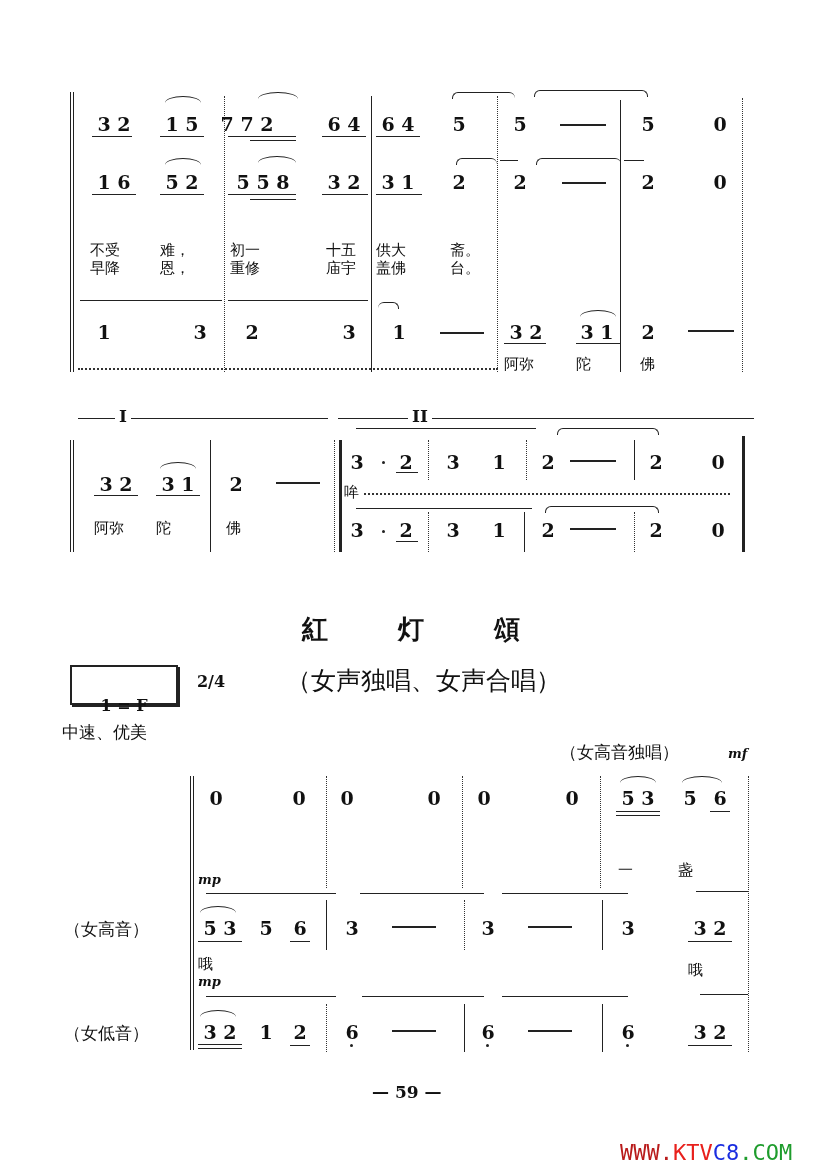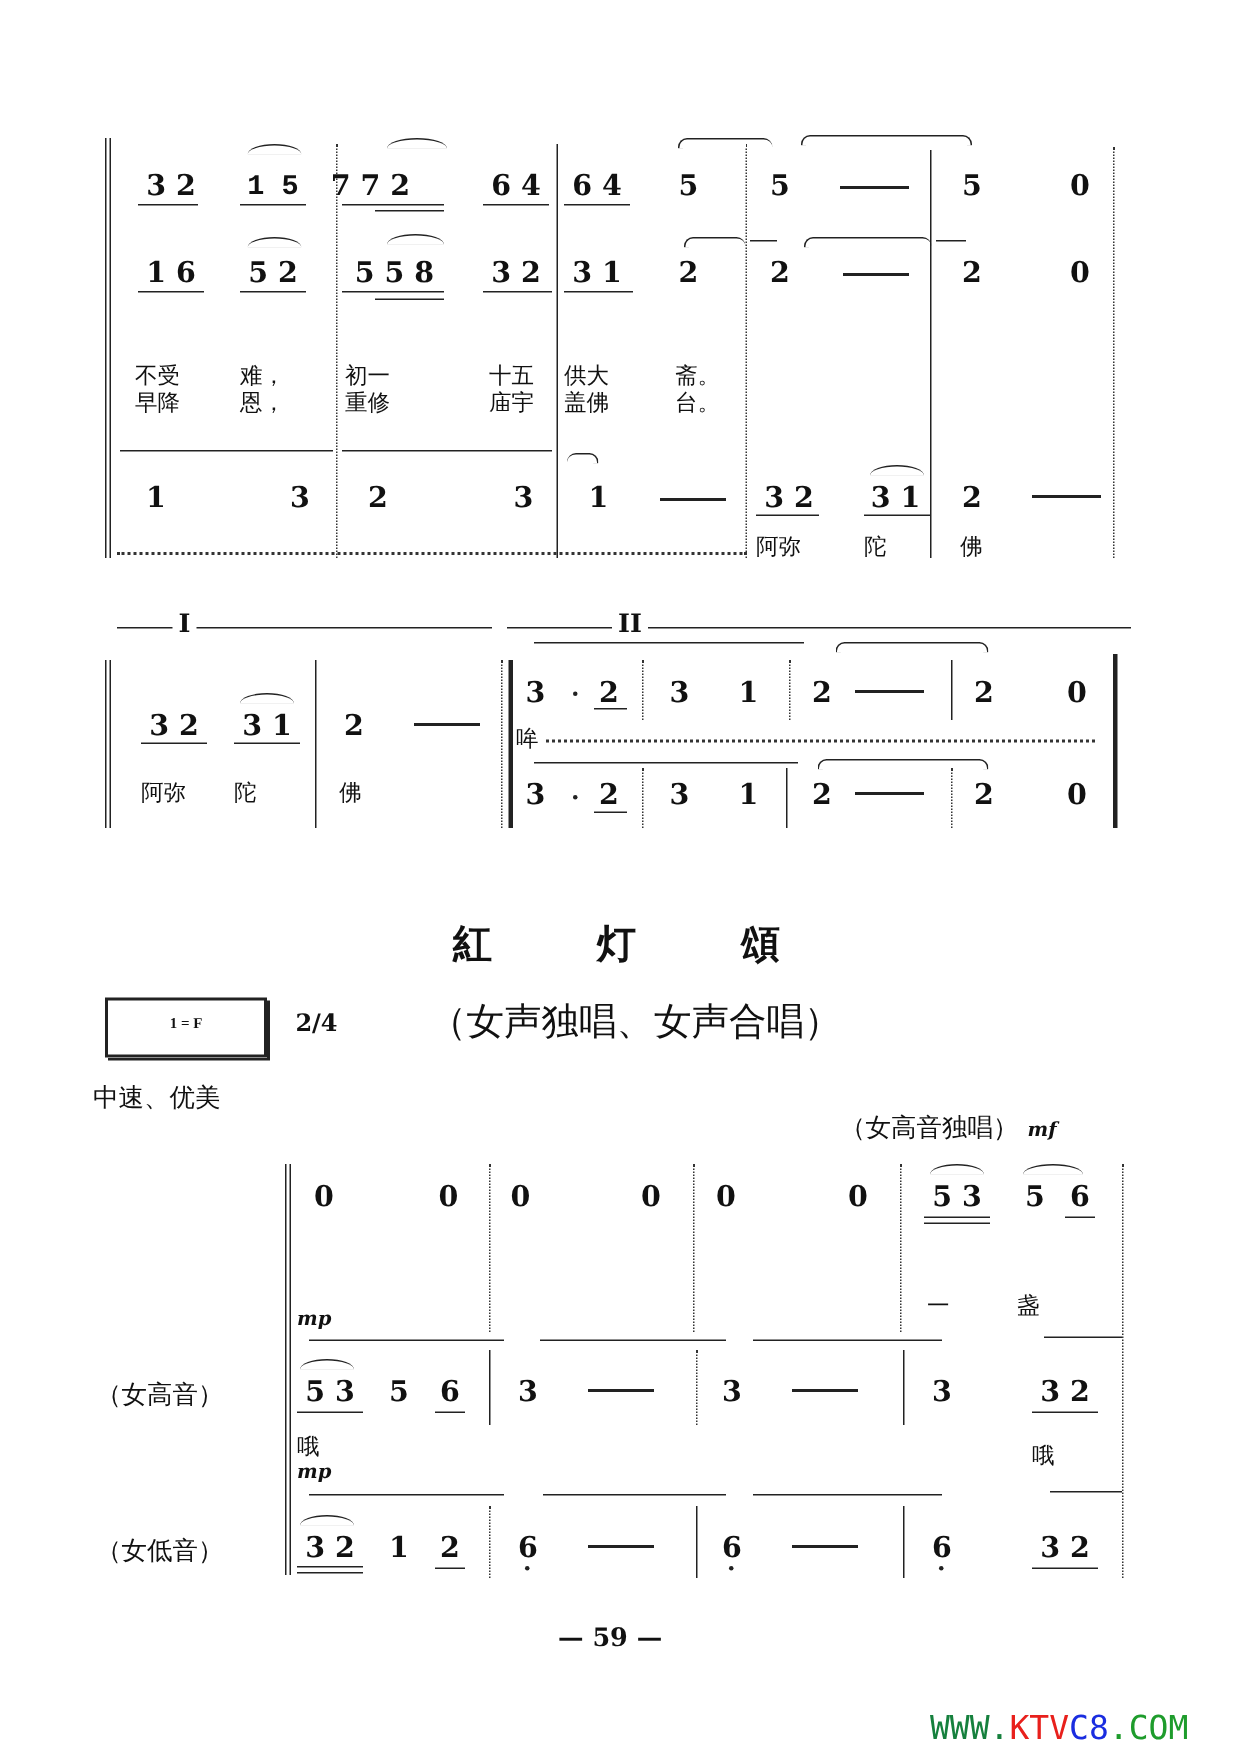--- a/index.html
+++ b/index.html
@@ -31,21 +31,21 @@
   .wm { position: absolute; font-family: "DejaVu Sans Mono", monospace; font-size: 22px; letter-spacing: 0; }
 </style>
 </head>
 <body>
 
 <div>
   <div class="brace" style="left:70px;top:92px;height:280px;"></div>
 
   <span class="num" style="left:92px;top:114px;width:44px;">3 2</span>
   <div class="ul" style="left:92px;top:136px;width:40px;"></div>
-  <span class="num" style="left:160px;top:114px;width:44px;font-family:Liberation Mono, monospace;">1 5</span>
+  <span class="num" style="left:160px;top:114px;width:44px;">1 5</span>
   <div class="slur" style="left:165px;top:96px;width:36px;"></div>
   <div class="ul" style="left:160px;top:136px;width:44px;"></div>
   <div class="bar dot" style="left:224px;top:96px;height:276px;"></div>
 
   <span class="num" style="left:212px;top:114px;width:70px;">7 7 2</span>
   <div class="slur" style="left:258px;top:92px;width:40px;"></div>
   <div class="ul" style="left:228px;top:136px;width:68px;"></div>
   <div class="ul" style="left:250px;top:140px;width:46px;"></div>
   <span class="num" style="left:322px;top:114px;width:44px;">6 4</span>
   <div class="ul" style="left:322px;top:136px;width:44px;"></div>
@@ -188,26 +188,26 @@
   <div class="bar thick" style="left:742px;top:436px;height:116px;"></div>
 </div>
 
 <div>
   <span class="title" style="left:302px;top:612px;">紅</span>
   <span class="title" style="left:398px;top:612px;">灯</span>
   <span class="title" style="left:494px;top:612px;">頌</span>
   <span class="sub" style="left:286px;top:664px;">（女声独唱、女声合唱）</span>
 
   <div class="keybox" style="left:70px;top:665px;width:104px;height:36px;"></div>
-  <span class="num" style="left:82px;top:673px;width:84px;font-size:10px;font-family:Liberation Serif, serif;">1 = F</span>
+  <span class="num" style="left:82px;top:696px;width:84px;font-size:16px;">1 = F</span>
   <span class="num" style="left:196px;top:672px;width:30px;font-size:16px;">2/4</span>
 
   <span class="lyr" style="left:62px;top:724px;font-size:17px;">中速、优美</span>
   <span class="lyr" style="left:560px;top:744px;font-size:17px;">（女高音独唱）</span>
-  <span class="dyn" style="left:685px;top:746px;">mf</span>
+  <span class="dyn" style="left:728px;top:746px;">mf</span>
 </div>
 
 <div>
   <div class="brace" style="left:190px;top:776px;height:274px;"></div>
 
   <span class="num" style="left:208px;top:788px;">0</span>
   <span class="num" style="left:291px;top:788px;">0</span>
   <div class="bar dot" style="left:326px;top:776px;height:112px;"></div>
   <span class="num" style="left:339px;top:788px;">0</span>
   <span class="num" style="left:426px;top:788px;">0</span>
@@ -278,14 +278,14 @@
   <div class="dash" style="left:528px;top:1030px;width:44px;"></div>
   <div class="bar" style="left:602px;top:1004px;height:48px;"></div>
   <span class="num" style="left:620px;top:1022px;">6</span>
   <span class="hdot" style="left:626px;top:1044px;"></span>
   <span class="num" style="left:688px;top:1022px;width:44px;">3 2</span>
   <div class="ul" style="left:688px;top:1045px;width:44px;"></div>
 </div>
 
 <span class="pageno" style="left:372px;top:1082px;">— 59 —</span>
 <div class="wm" style="left:620px;top:1140px;">
-  <span style="color:#15803d;">WWW.</span><span style="color:#e8201c;">KTV</span><span style="color:#1a2de0;">C8</span><span style="color:#1e9c2c;text-align:center;">.COM</span>
+  <span style="color:#b91c1c;">WWW.</span><span style="color:#e8201c;">KTV</span><span style="color:#1a2de0;">C8</span><span style="color:#1e9c2c;text-align:center;">.COM</span>
 </div>
 
 </body></html>

